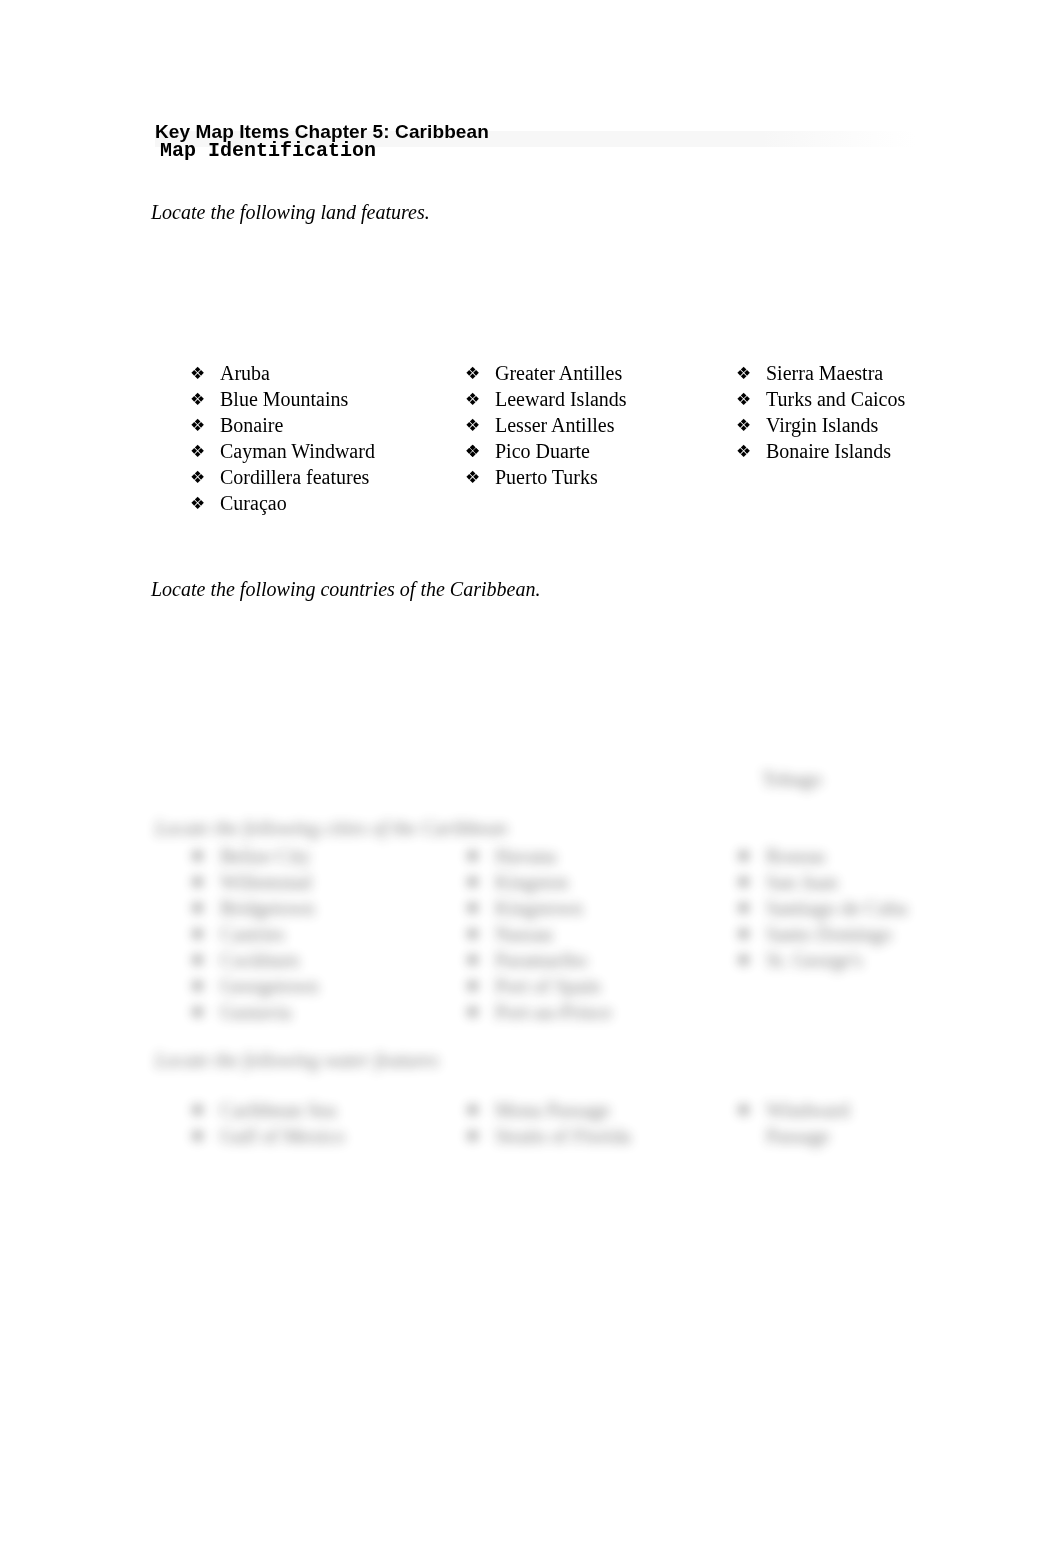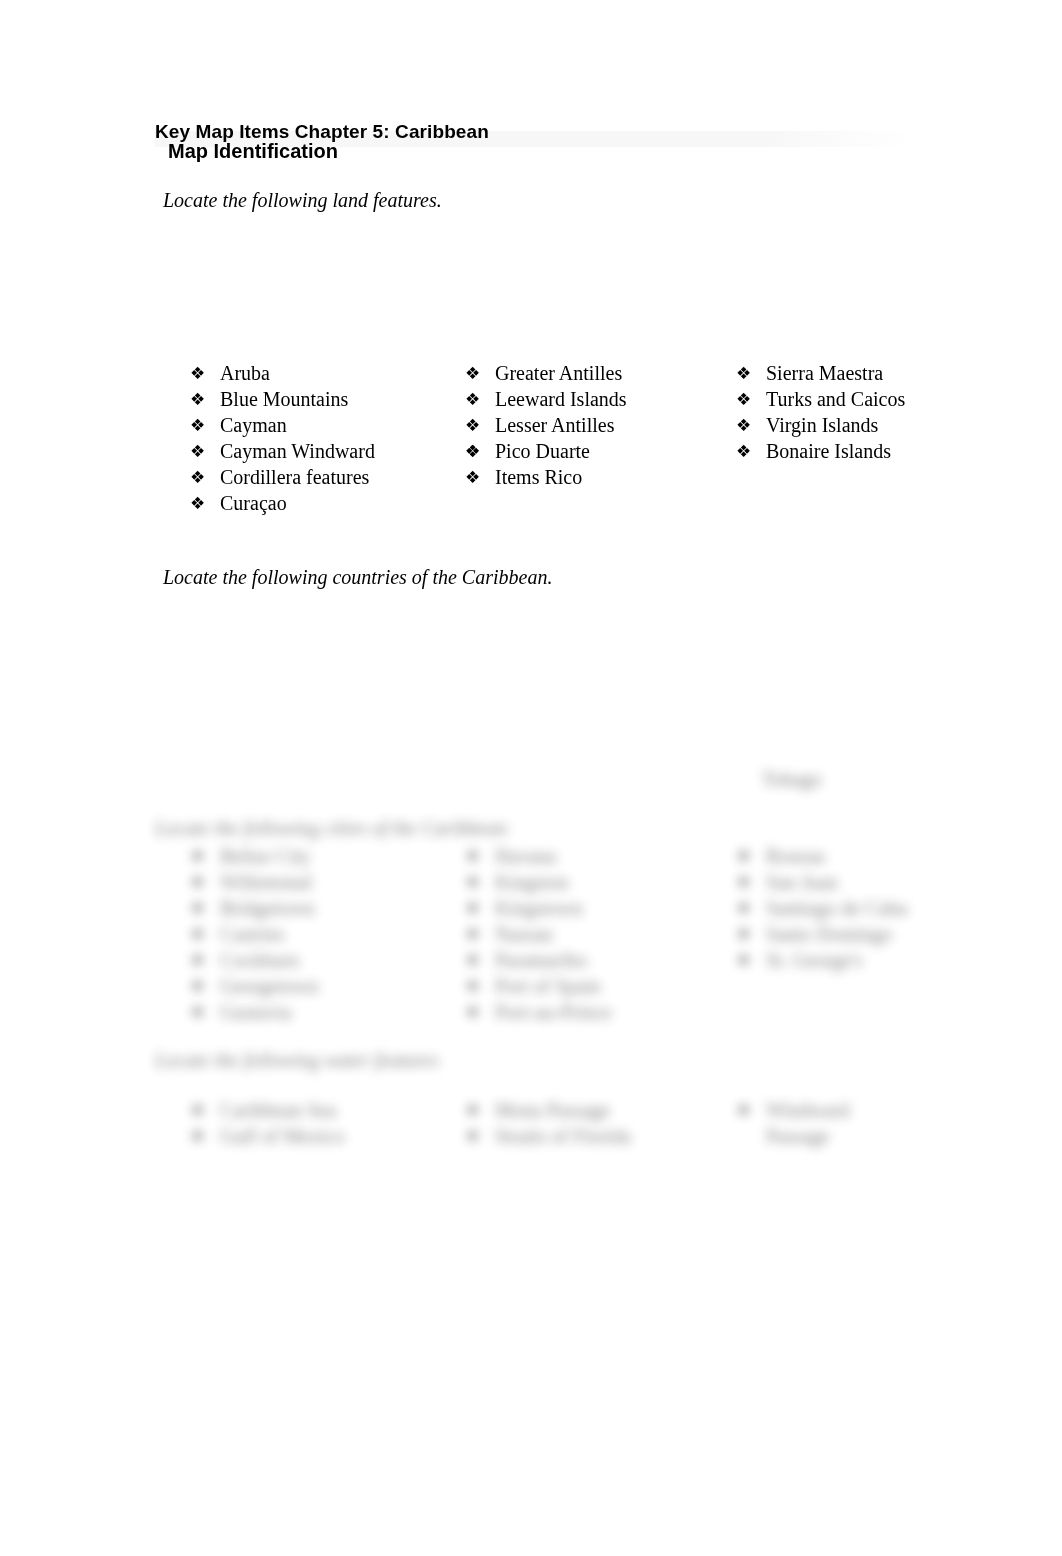--- a/index.html
+++ b/index.html
@@ -40,38 +40,39 @@
     position: absolute;
     left: 155px;
     top: 131px;
     width: 760px;
     height: 16px;
     background: linear-gradient(to right, #f7f7f7 0%, #f7f7f7 80%, #fcfcfc 92%, #ffffff 100%);
   }
 
   .section-label {
     position: absolute;
-    left: 168px;
+    left: 160px;
     top: 139px;
-    font-family: Liberation Sans, sans-serif;
+    font-family: Liberation Mono, monospace;
     font-weight: bold;
     font-size: 20px;
     line-height: 24px;
     white-space: nowrap;
     text-align: right;
   }
 
   .instruction {
     position: absolute;
-    left: 163px;
+    left: 151px;
     font-family: "Liberation Serif", "DejaVu Serif", serif;
     font-style: italic;
     font-size: 20px;
     line-height: 24px;
     white-space: nowrap;
+    margin-top: 12px;
   }
   .instruction.land { top: 188px; }
   .instruction.countries { top: 565px; }
 
   
   .list-cols {
     position: absolute;
     left: 0;
     top: 0;
     width: 1062px;
@@ -184,21 +185,21 @@
         <li>
           <span class="bullet-mark">❖</span>
           <span class="li-text">Aruba</span>
         </li>
         <li>
           <span class="bullet-mark">❖</span>
           <span class="li-text">Blue Mountains</span>
         </li>
         <li>
           <span class="bullet-mark">❖</span>
-          <span class="li-text">Cayman</span>
+          <span class="li-text">Bonaire</span>
         </li>
         <li>
           <span class="bullet-mark">❖</span>
           <span class="li-text">Cayman Windward</span>
         </li>
         <li>
           <span class="bullet-mark">❖</span>
           <span class="li-text wrap">Cordillera features</span>
         </li>
         <li>
@@ -224,21 +225,21 @@
         </li>
         <li>
           <span class="bullet-mark">❖</span>
         </li>
         <li>
           <span class="bullet-mark">❖</span>
           <span class="li-text">Pico Duarte</span>
         </li>
         <li>
           <span class="bullet-mark">❖</span>
-          <span class="li-text">Items Rico</span>
+          <span class="li-text">Puerto Turks</span>
         </li>
       </ul>
     </div>
 
     <div class="list-col c3">
       <ul class="bullets">
         <li>
           <span class="bullet-mark">❖</span>
           <span class="li-text">Sierra Maestra</span>
         </li>

